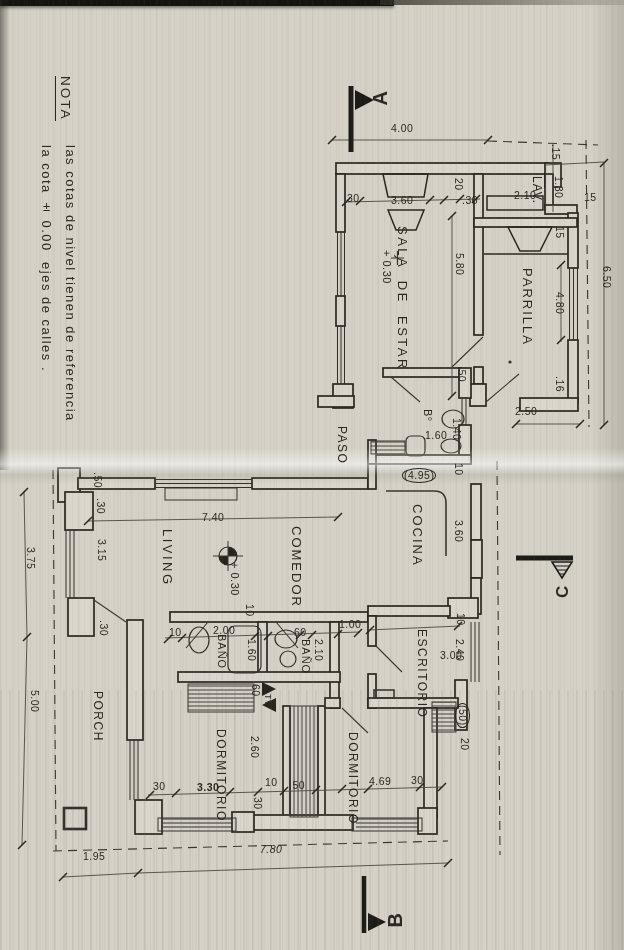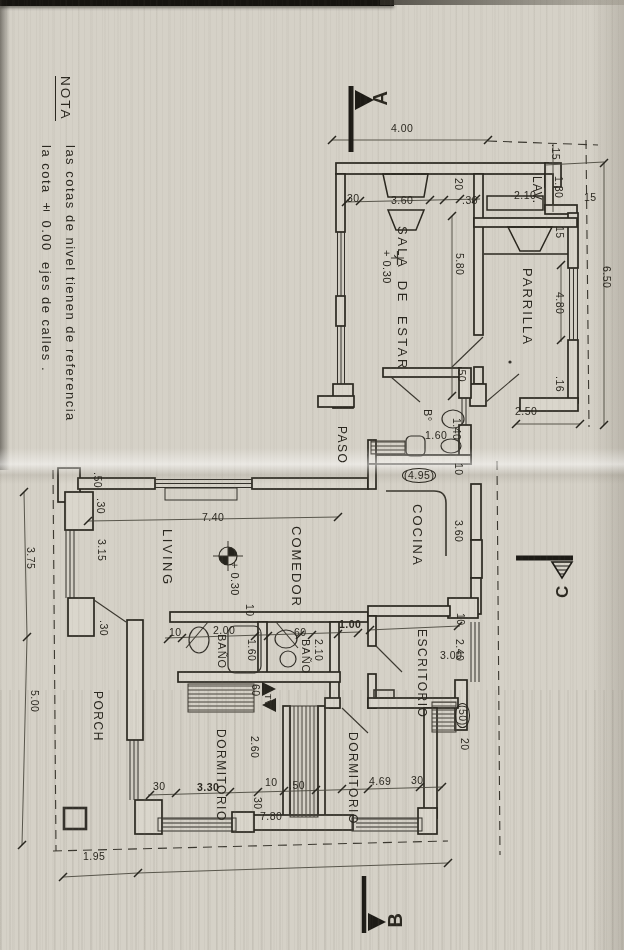--- a/index.html
+++ b/index.html
@@ -274,30 +274,30 @@
     <span class="lbl" style="left: 462px; top: 195px;">.30</span>
     <span class="lbl" style="left: 514px; top: 190px;">2.10</span>
     <span class="lbl" style="left: 584px; top: 192px;">15</span>
     <span class="lbl" style="left: 515px; top: 406px;">2.50</span>
     <span class="lbl" style="left: 425px; top: 430px;">1.60</span>
     <span class="lbl oval" style="left: 402px; top: 468px;">(4.95)</span>
     <span class="lbl" style="left: 202px; top: 502px; margin-top: 10px;">7.40</span>
     <span class="lbl" style="left: 169px; top: 627px;">10</span>
     <span class="lbl" style="left: 213px; top: 625px;">2.00</span>
     <span class="lbl" style="left: 294px; top: 627px;">60</span>
-    <span class="lbl" style="left: 339px; top: 619px; font-weight: bold;">1.00</span>
+    <span class="lbl" style="left: 339px; top: 619px;">1.00</span>
     <span class="lbl" style="left: 412px; top: 650px; margin-left: 28px;">3.00</span>
     <span class="lbl" style="left: 153px; top: 781px;">30</span>
     <span class="lbl" style="left: 197px; top: 782px; font-weight: bold;">3.30</span>
     <span class="lbl" style="left: 265px; top: 777px;">10</span>
     <span class="lbl" style="left: 289px; top: 780px;">.50</span>
     <span class="lbl" style="left: 369px; top: 776px;">4.69</span>
     <span class="lbl" style="left: 411px; top: 775px;">30</span>
     <span class="lbl" style="left: 83px; top: 851px;">1.95</span>
-    <span class="lbl" style="left: 260px; top: 811px;">7.80</span>
+    <span class="lbl" style="left: 260px; top: 844px; font-style: italic;">7.80</span>
     <span class="lbl v" style="left: 550px; top: 144px;">.15</span>
     <span class="lbl v" style="left: 553px; top: 176px;">1.30</span>
     <span class="lbl v" style="left: 554px; top: 226px;">15</span>
     <span class="lbl v" style="left: 453px; top: 178px;">20</span>
     <span class="lbl v" style="left: 454px; top: 253px;">5.80</span>
     <span class="lbl v" style="left: 456px; top: 366px;">.50</span>
     <span class="lbl v" style="left: 601px; top: 266px;">6.50</span>
     <span class="lbl v" style="left: 554px; top: 292px;">4.80</span>
     <span class="lbl v" style="left: 554px; top: 376px;">.16</span>
     <span class="lbl v" style="left: 451px; top: 418px;">1.40</span>

